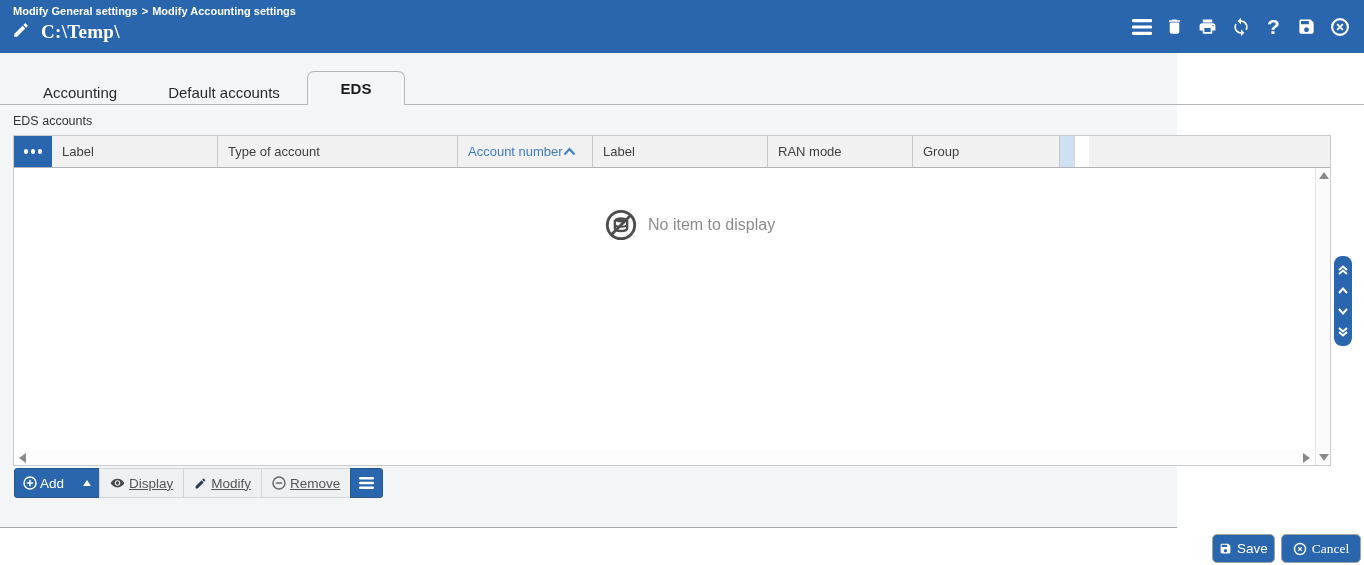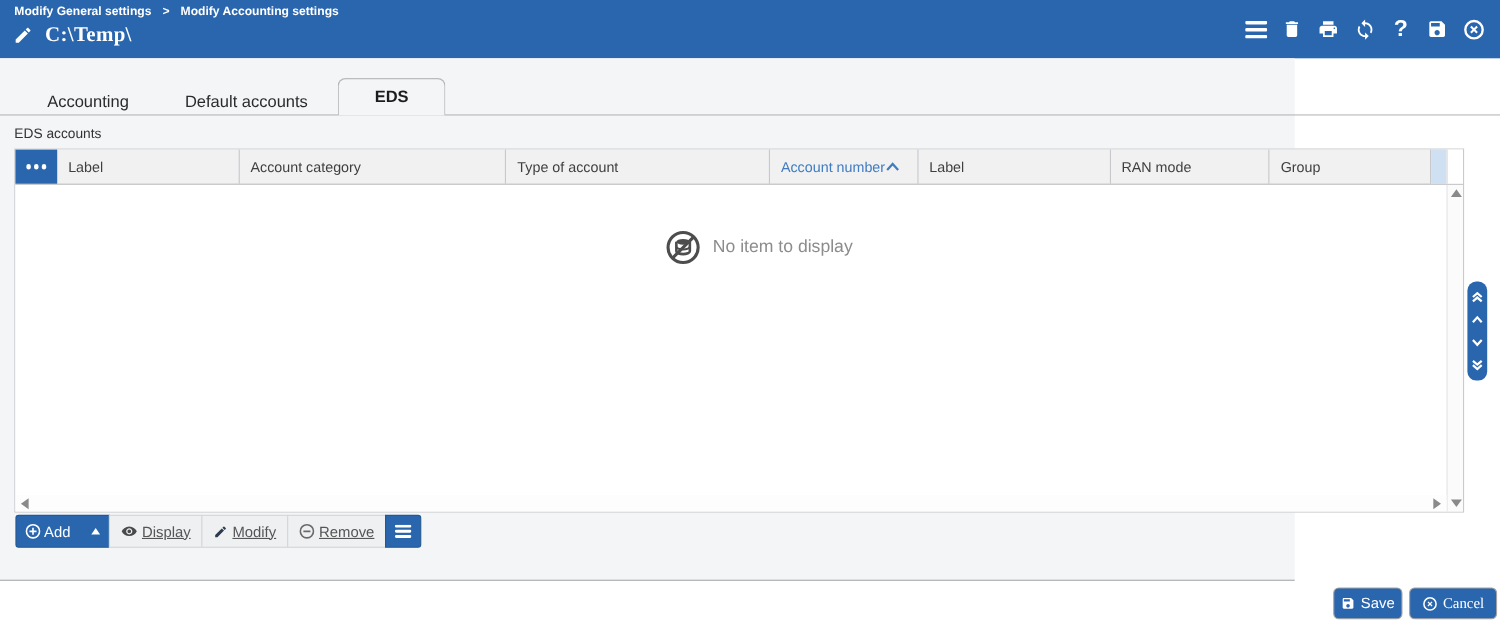--- a/index.html
+++ b/index.html
@@ -2,22 +2,22 @@
 <html><head>
 <meta charset="utf-8">
 <style>
   * { margin:0; padding:0; box-sizing:border-box; }
   html,body { width:1364px; height:565px; background:#ffffff; overflow:hidden; }
   body { font-family:"Liberation Sans", sans-serif; }
   .app { position:relative; width:1364px; height:565px; background:#ffffff; }
 
   
   .topbar { position:absolute; top:0; left:0; width:1364px; height:53px; background:#2a66ae; }
-  .breadcrumb { position:absolute; top:5px; left:13px; font-size:11px; font-weight:bold; color:#ffffff; display:flex; gap:10px; align-items:center; }
-  .title-row { position:absolute; top:21px; left:12px; display:flex; align-items:center; gap:11px; }
+  .breadcrumb { position:absolute; top:5px; left:13px; font-size:11px; font-weight:bold; color:#ffffff; display:flex; gap:4px; align-items:center; }
+  .title-row { position:absolute; top:21px; left:12px; display:flex; gap:11px; }
   .topbar-title { color:#ffffff; font-family:"Liberation Serif", serif; font-weight:bold; font-size:19px; letter-spacing:.3px; }
   .topbar-icons { position:absolute; top:0; right:14px; height:53px; display:flex; align-items:center; gap:12px; }
   .tb-ic { width:21px; height:21px; display:flex; align-items:center; justify-content:center; cursor:pointer; }
   .help-glyph { color:#fff; font-size:21px; font-weight:bold; line-height:1; }
 
   
   .content { position:absolute; top:53px; left:0; width:1177px; height:475px; background:#f4f5f7; border-bottom:1px solid #a7a9ac; }
 
   
   .tab-line { position:absolute; top:51px; left:0; width:1364px; height:0; border-top:1px solid #b4b7ba; z-index:1; }
@@ -142,21 +142,20 @@
     <div class="section-label">EDS accounts</div>
 
     <div class="grid">
       <div class="grid-header">
         <div class="hdr-dots">
           <i></i>
             <i></i>
             <i></i>
         </div>
         <div class="hdr-cell" style="width:166px">Label</div>
-        <div class="hdr-cell" style="width:243px">Account category</div>
         <div class="hdr-cell" style="width:240px">Type of account</div>
         <div class="hdr-cell hdr-sorted" style="width:135px">
           <span>Account number</span>
           <span>
             <svg width="13" height="9" viewBox="0 0 13 9">
                 <path d="M1.5 7.5 L6.5 2 L11.5 7.5" fill="none" stroke="#3f7cc0" stroke-width="2"></path>
               </svg>
           </span>
         </div>
         <div class="hdr-cell" style="width:175px">Label</div>

